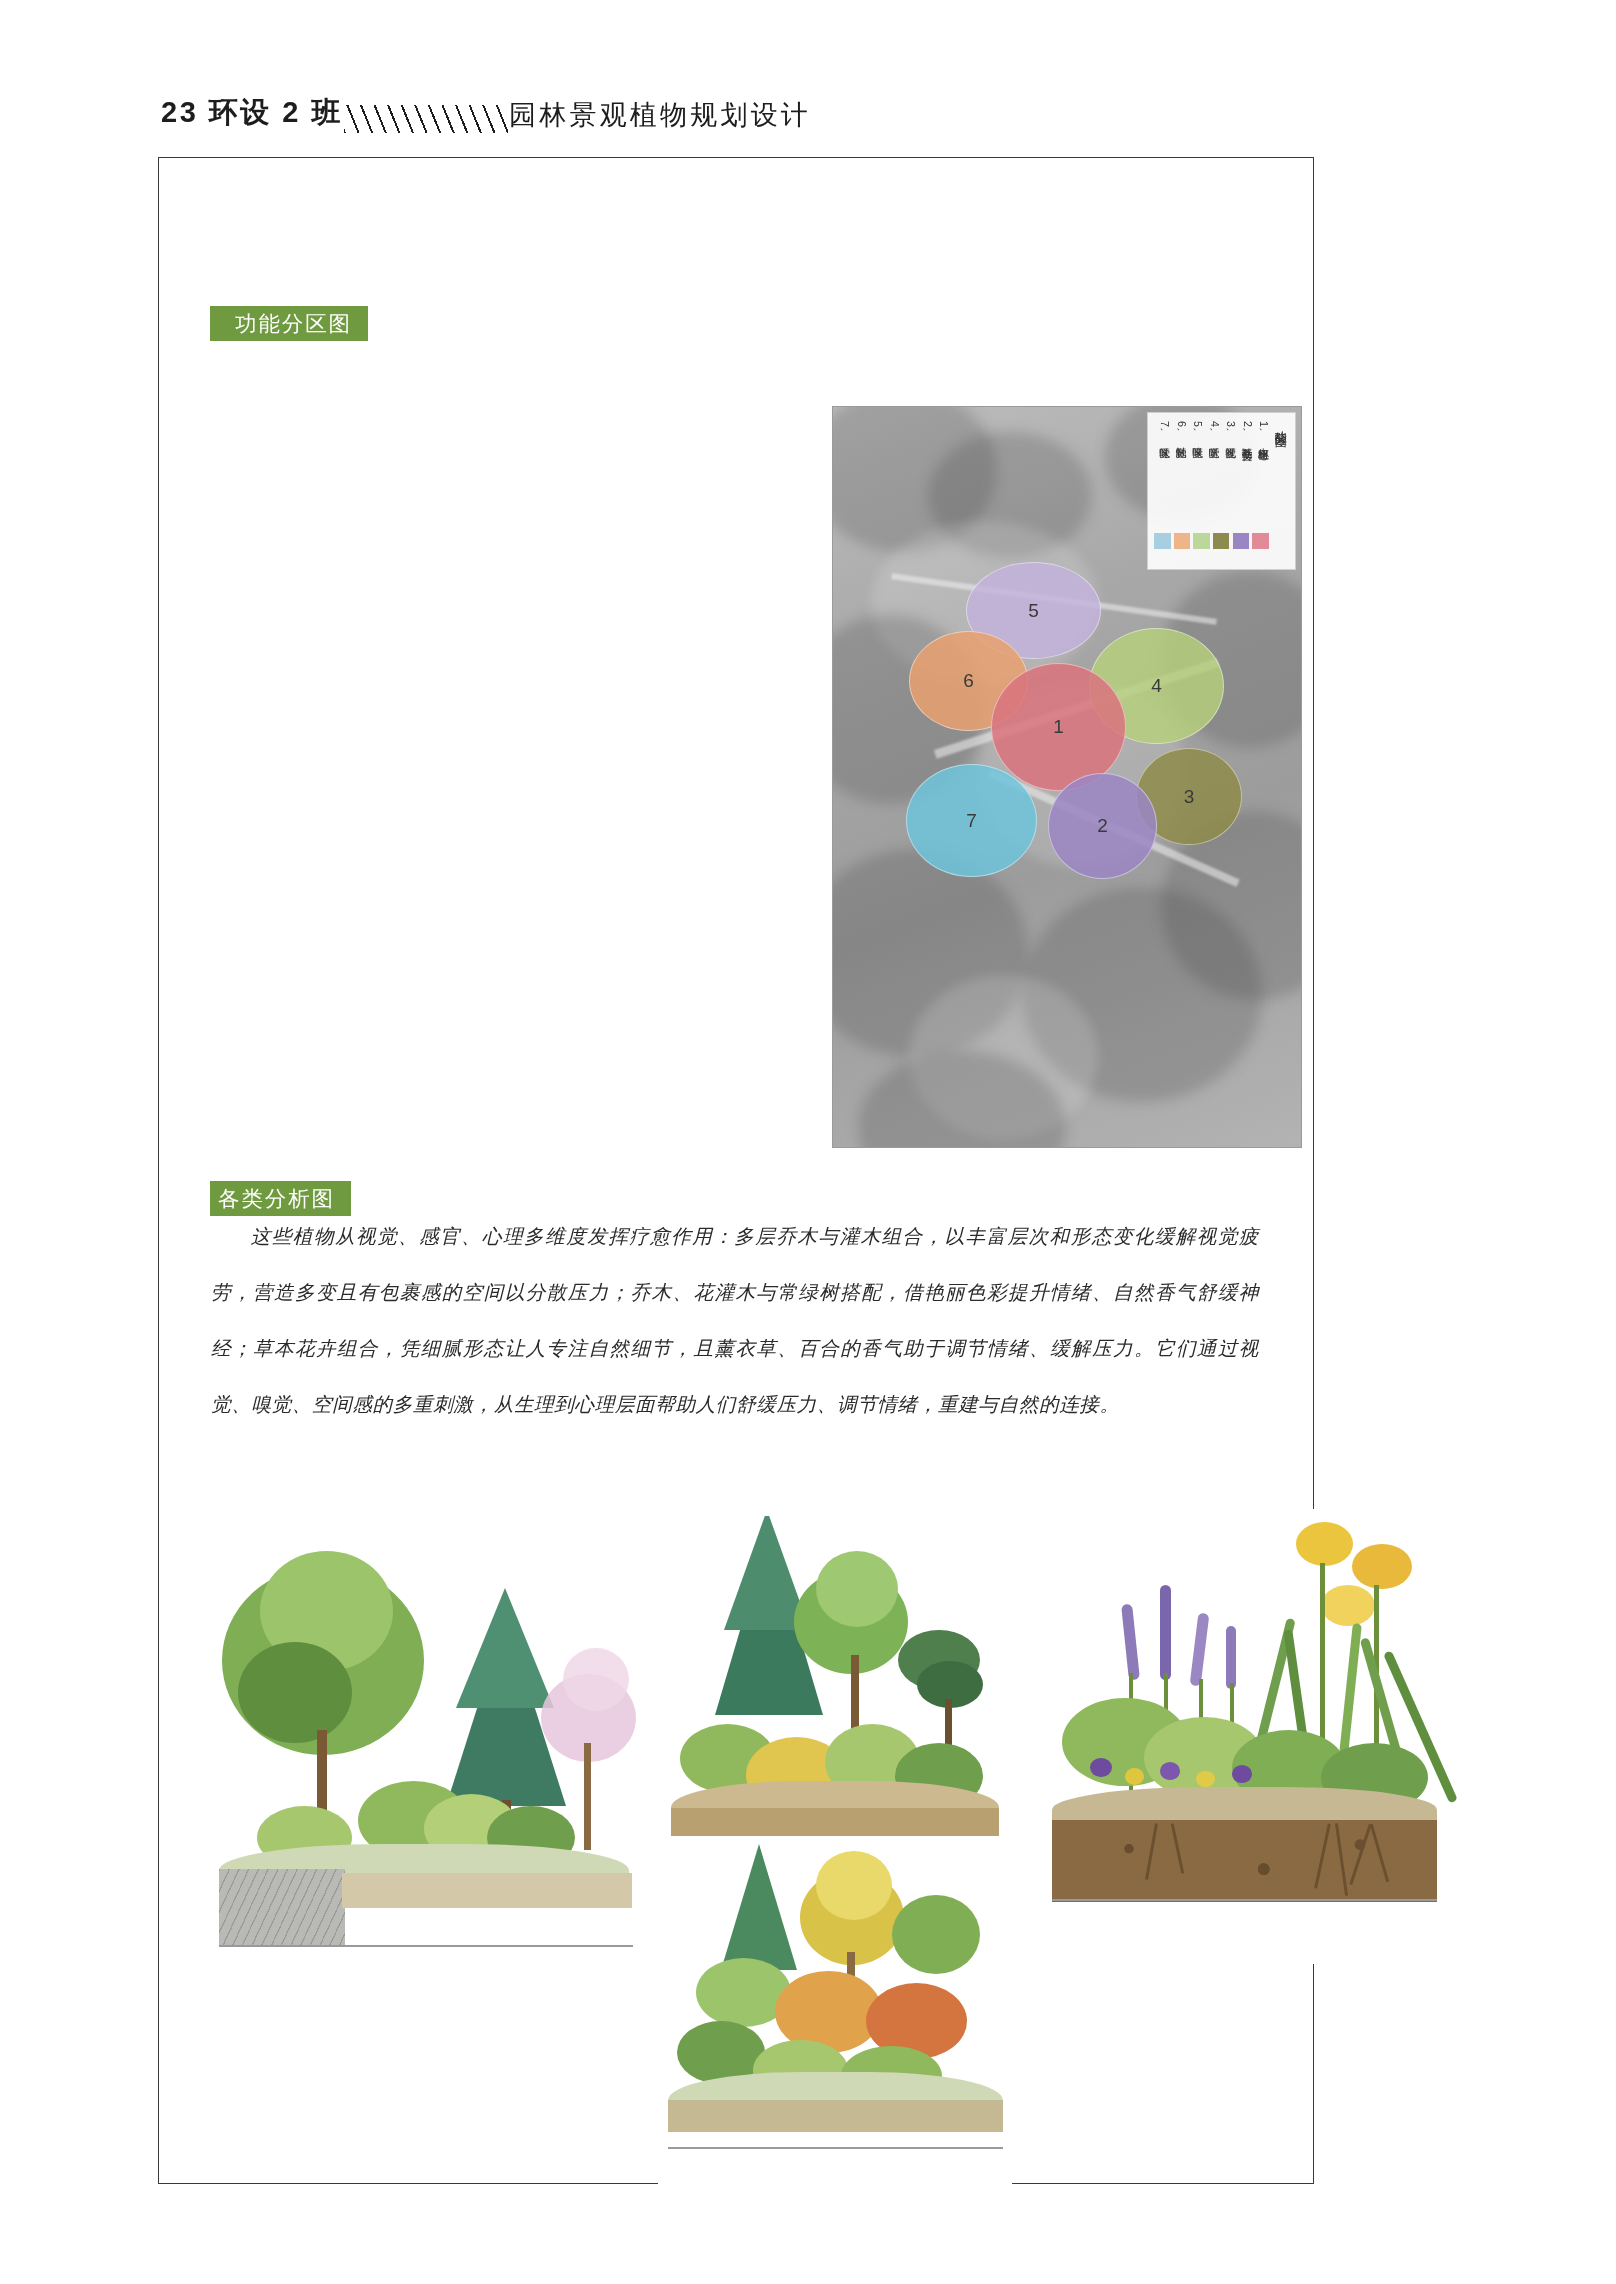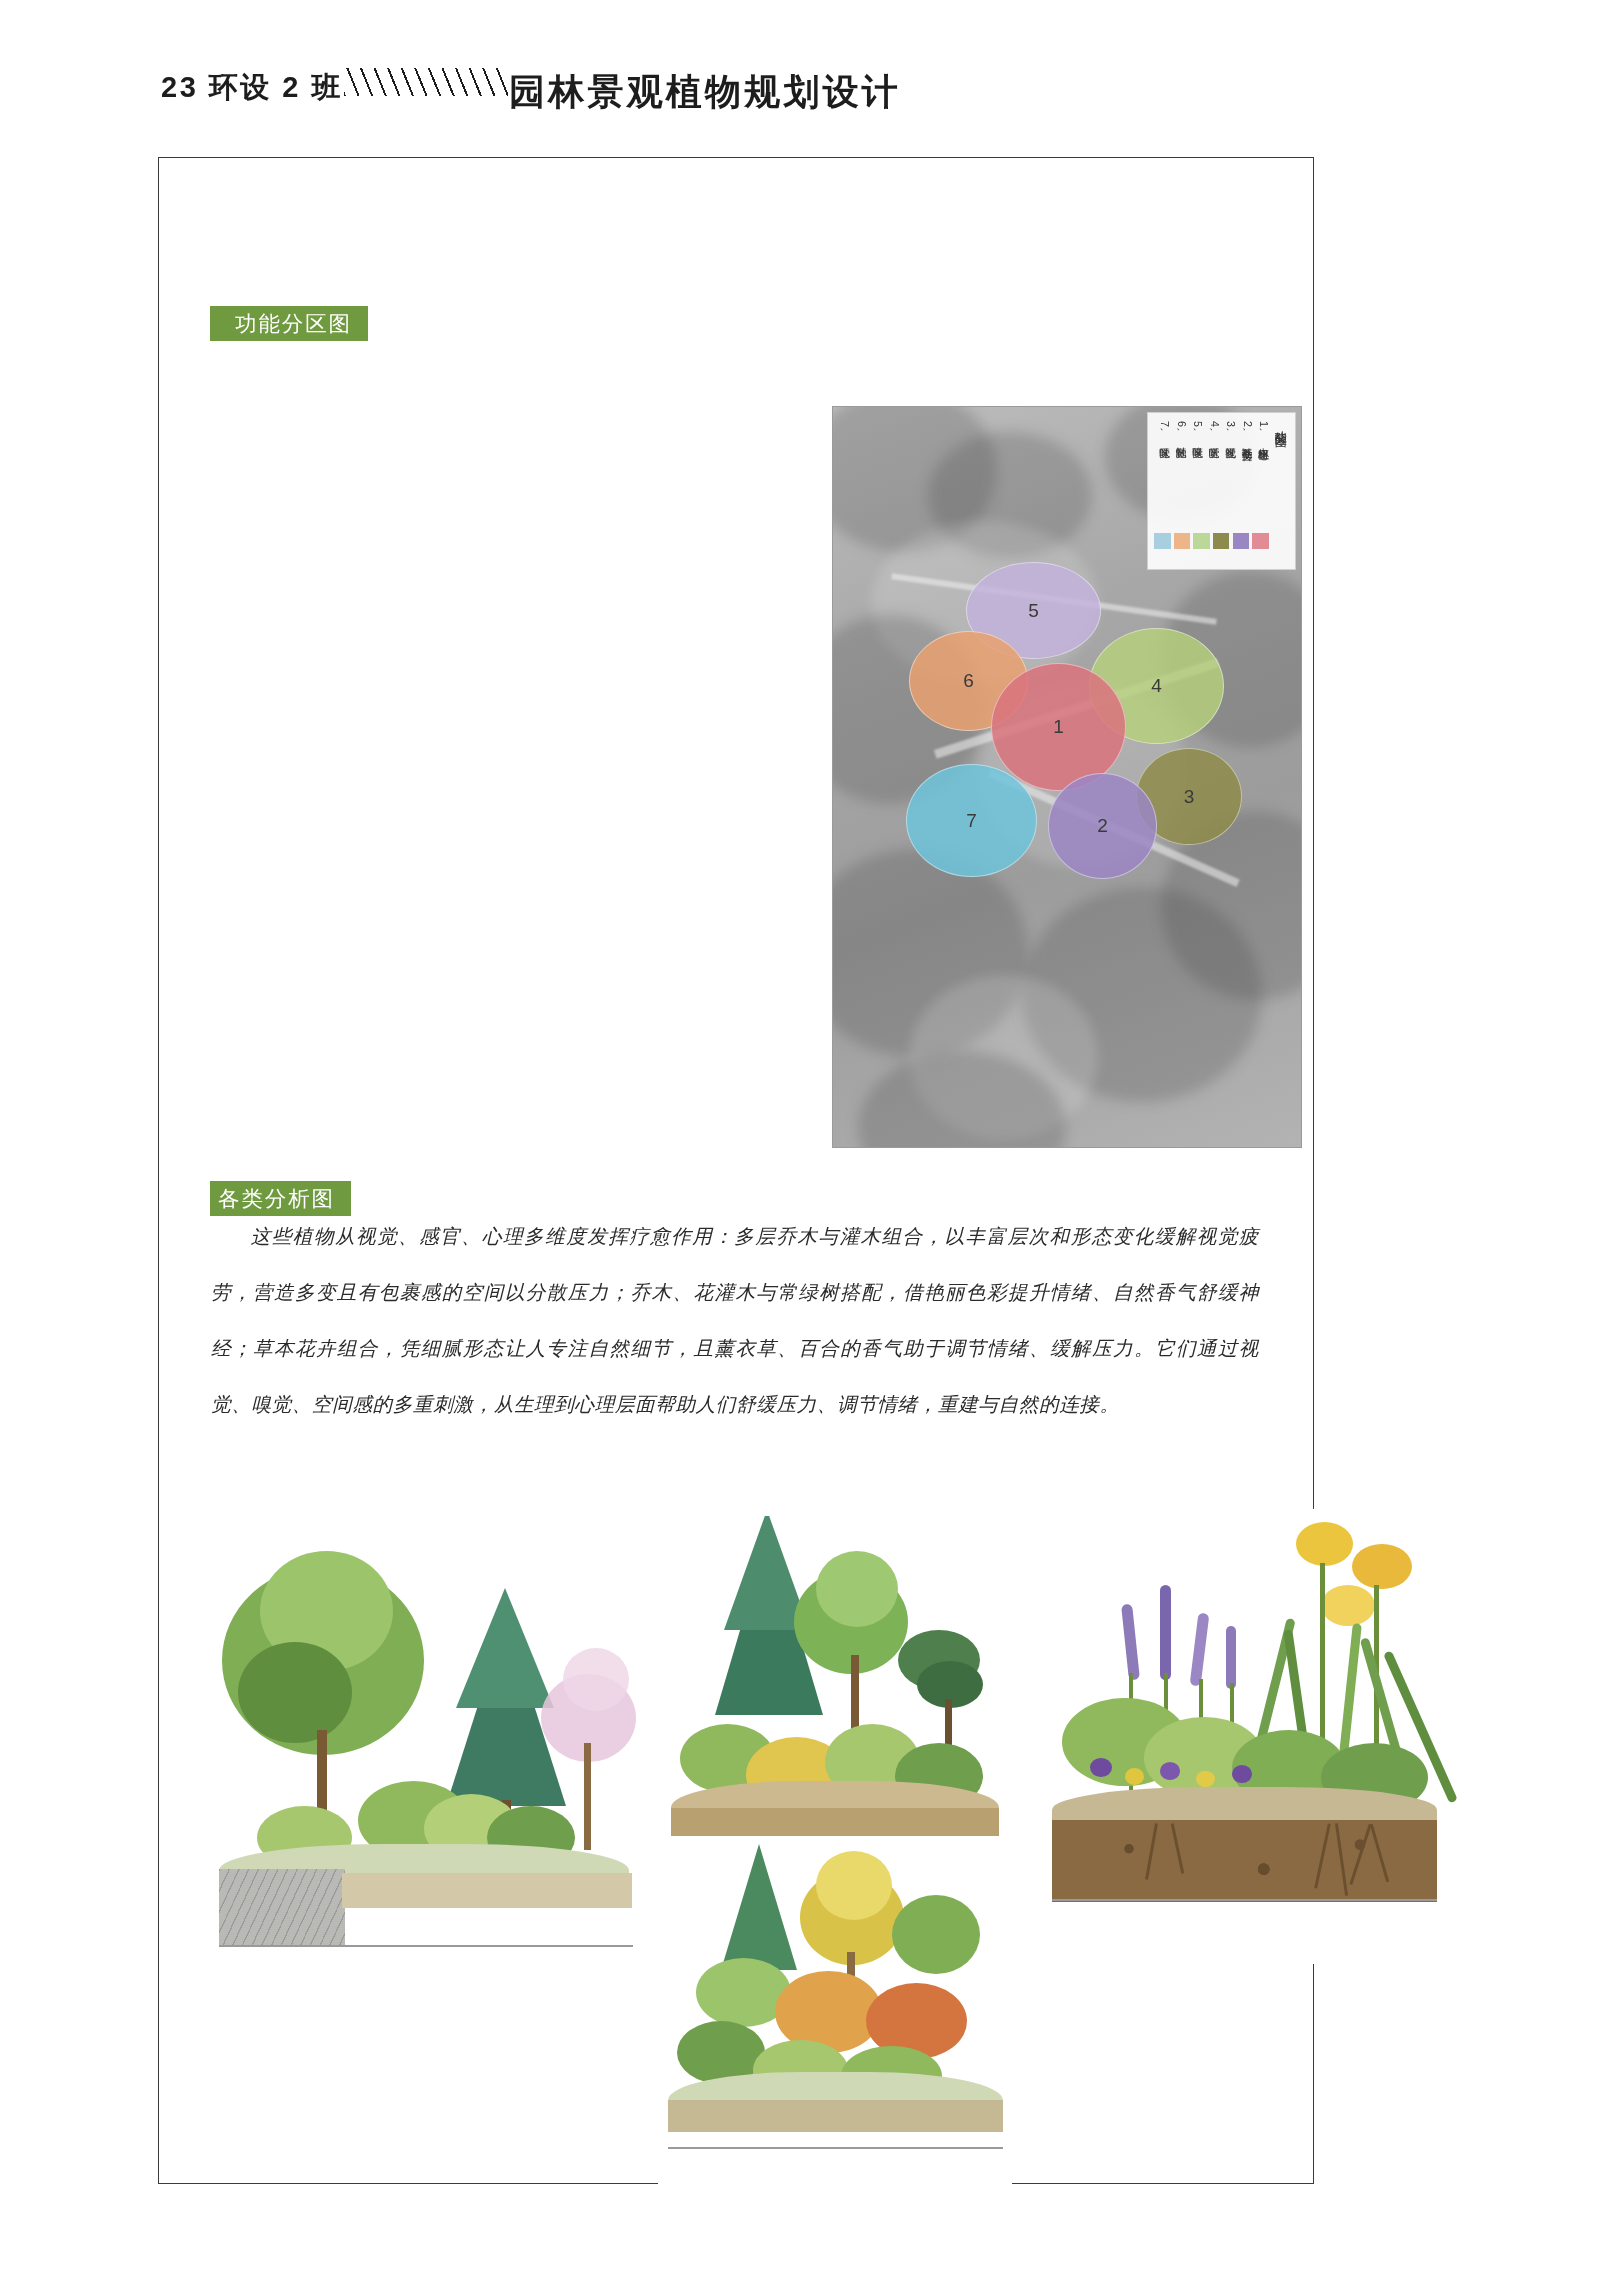--- a/index.html
+++ b/index.html
@@ -21,47 +21,47 @@
     position: absolute;
     left: 0; top: 0;
     width: 1617px;
     height: 2284px;
     background: #ffffff;
   }
 
   .header {
     position: absolute;
     left: 161px;
-    top: 68px;
+    top: 76px;
     width: 1143px;
     height: 57px;
     display: flex;
-    align-items: flex-start;
+    align-items: flex-end;
     gap: 1px;
   }
   .header-class {
     font-size: 29px;
     font-weight: 700;
     letter-spacing: 2.5px;
     color: #1d1d1d;
     white-space: nowrap;
   }
   .header-hatch {
     display: inline-block;
     width: 164px;
     height: 28px;
     background: repeating-linear-gradient(
       68deg,
       #1d1d1d 0px, #1d1d1d 1.9px,
       rgba(0,0,0,0) 1.9px, rgba(0,0,0,0) 12.6px
     );
   }
   .header-title {
-    font-size: 36px;
-    font-weight: 700;
+    font-size: 27px;
+    font-weight: 400;
     letter-spacing: 3.2px;
     color: #1d1d1d;
     white-space: nowrap;
   }
 
   .frame {
     position: absolute;
     left: 158px;
     top: 157px;
     width: 1156px;

